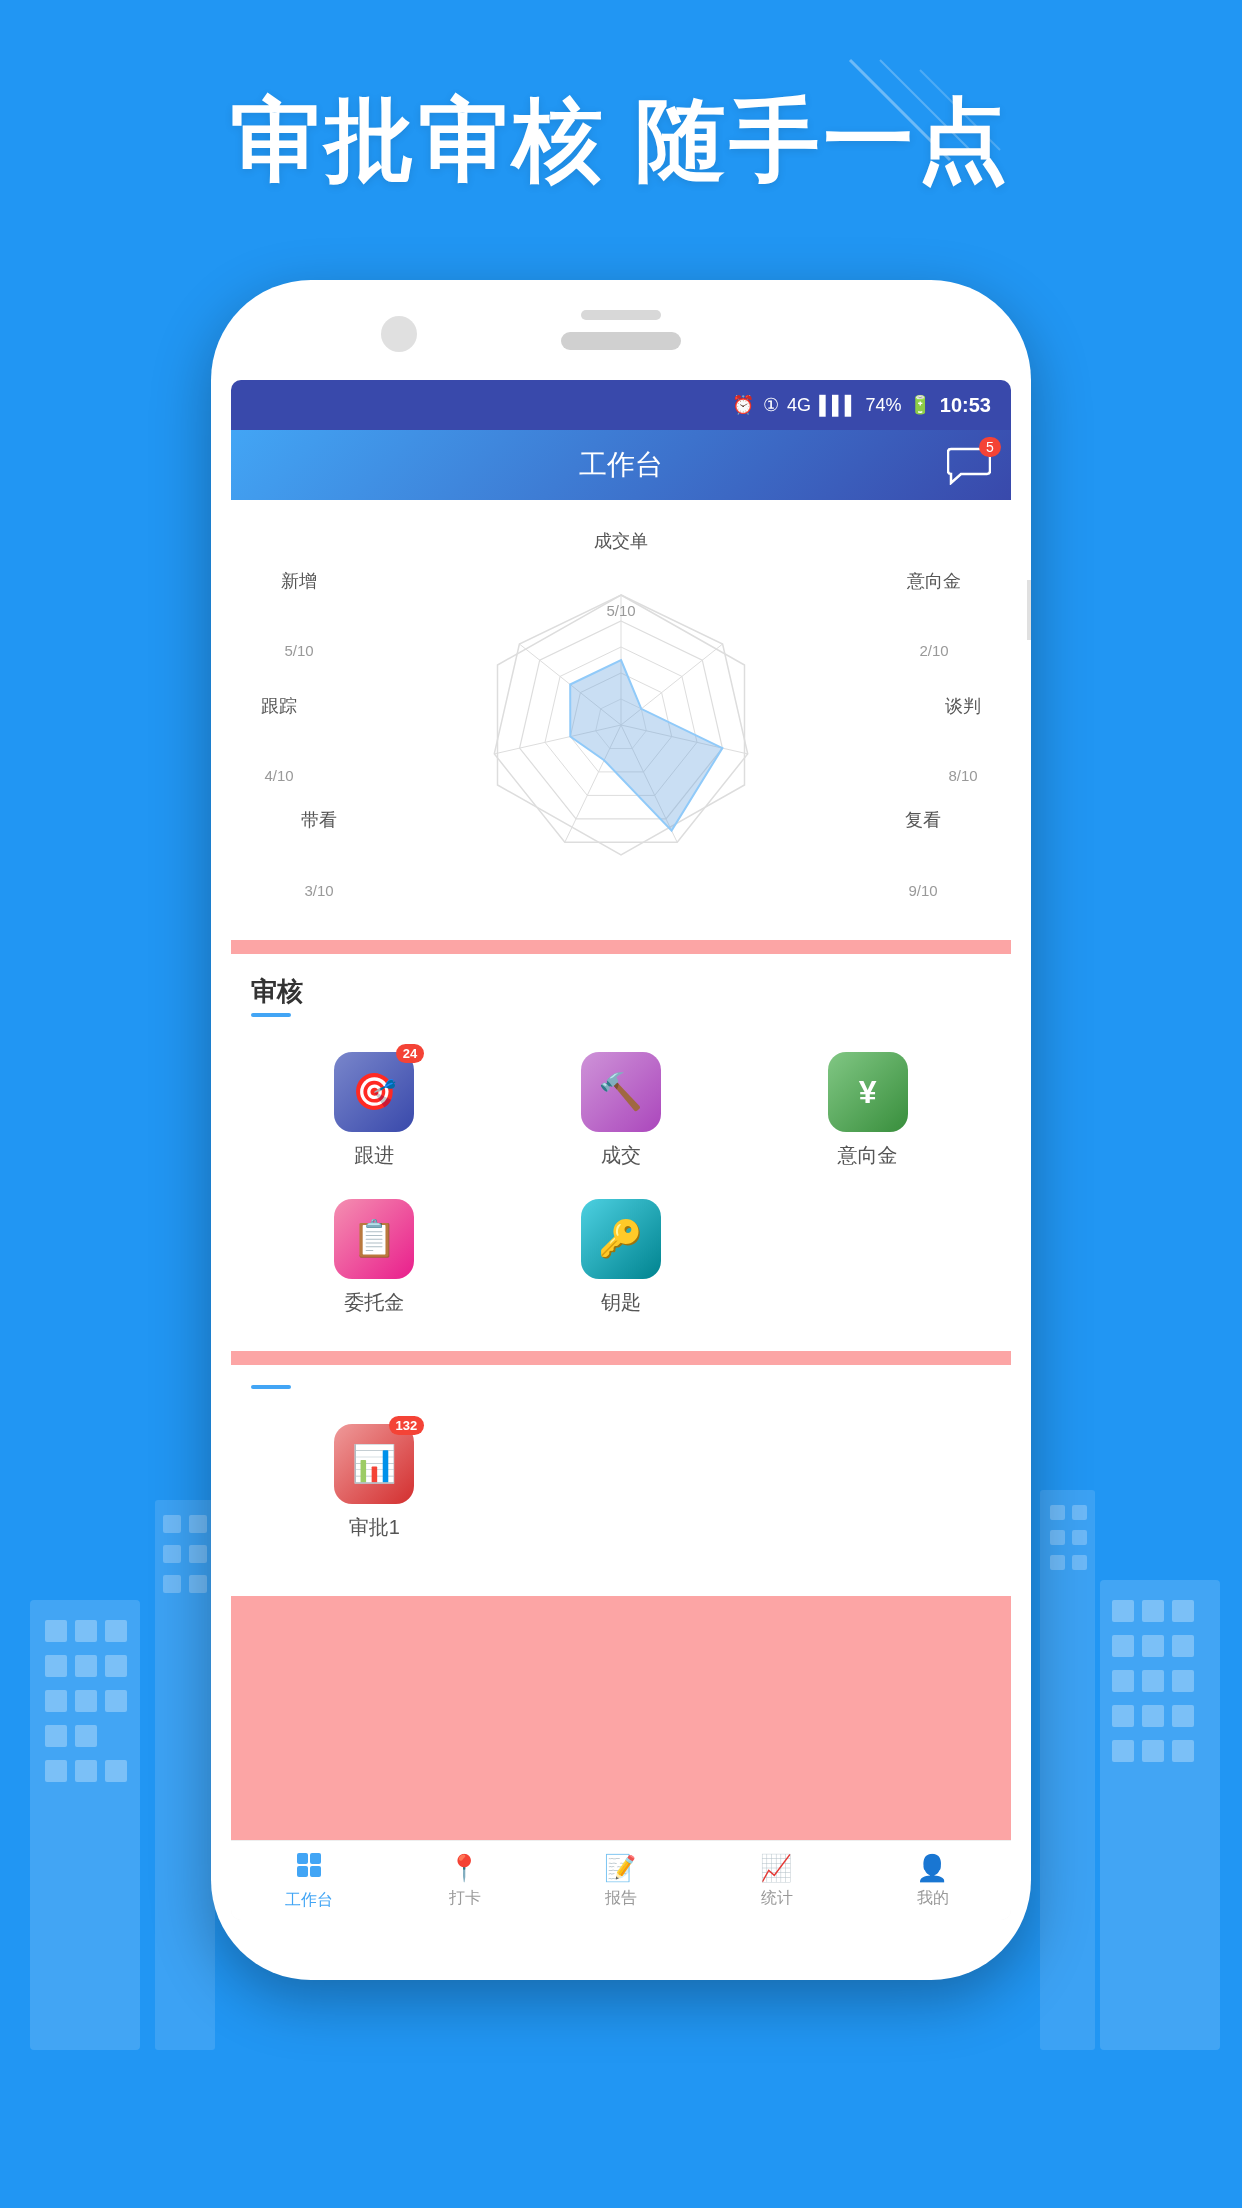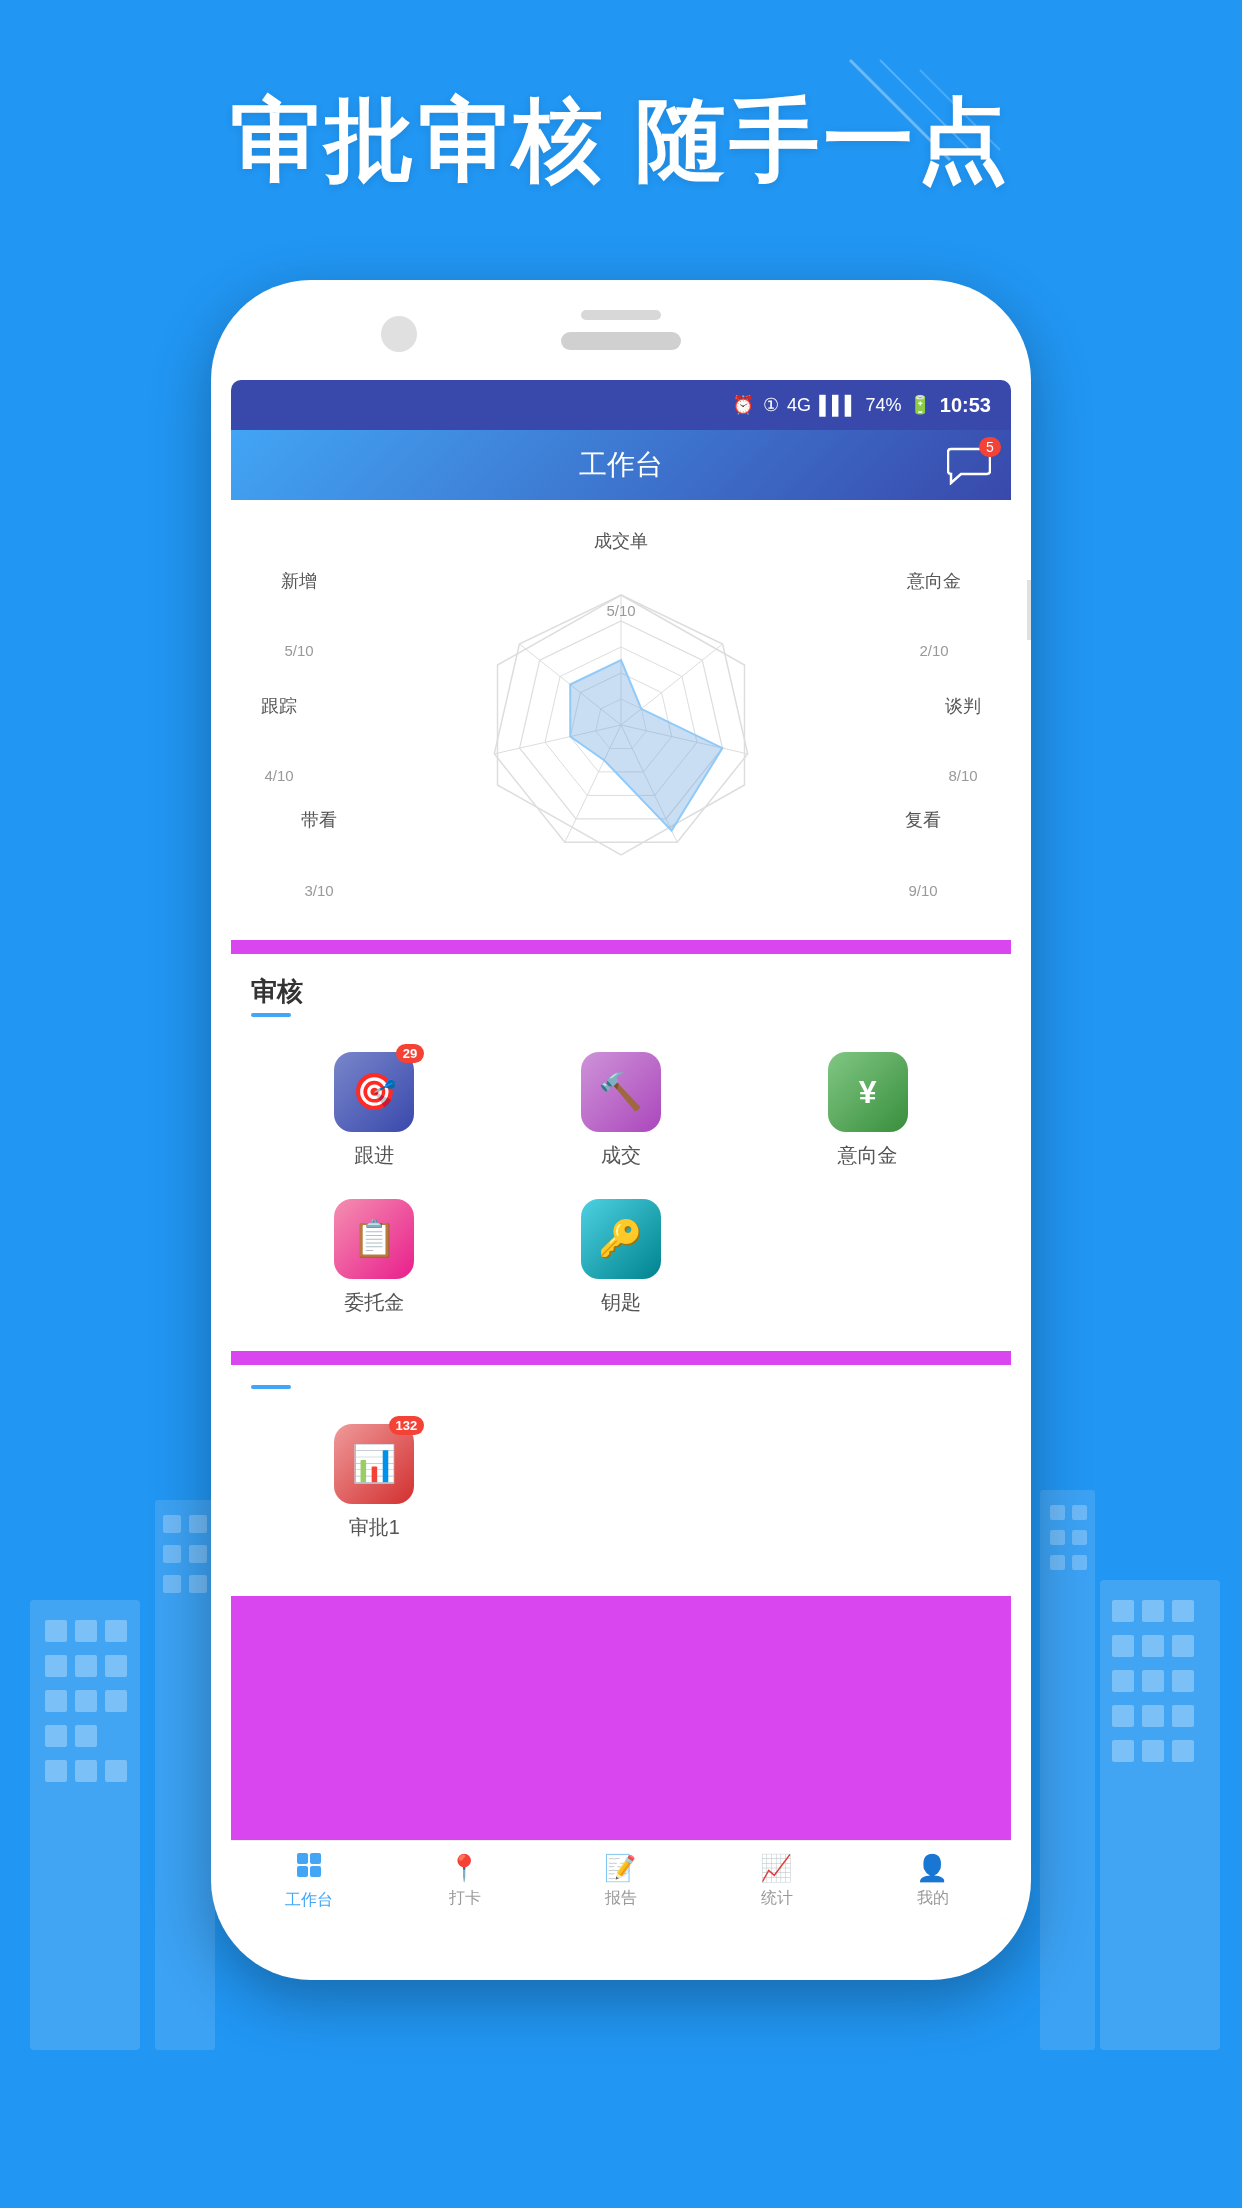--- a/index.html
+++ b/index.html
@@ -162,21 +162,21 @@
       font-size: 14px;
       padding: 2px 6px;
       min-width: 22px;
       text-align: center;
     }
 
     
     .screen-content {
       overflow-y: auto;
       height: calc(100% - 120px - 80px);
-      background: #d946ef;
+      background: #fca5a5;
     }
 
     
     .radar-section {
       background: white;
       padding: 30px 20px;
       position: relative;
     }
 
     .radar-container {
@@ -465,21 +465,21 @@
         </div>
 
         <div class="section">
           <div class="section-title">审核</div>
           <div class="section-line"></div>
           <div class="icon-grid">
 
             <div class="icon-item">
               <div class="icon-box" style="background: linear-gradient(135deg,#7986CB,#3949AB);">
                 <span>🎯</span>
-                <span class="icon-box-badge">29</span>
+                <span class="icon-box-badge">24</span>
               </div>
               <span class="icon-label">跟进</span>
             </div>
 
             <div class="icon-item">
               <div class="icon-box" style="background: linear-gradient(135deg,#CE93D8,#AB47BC);">
                 <span>🔨</span>
               </div>
               <span class="icon-label">成交</span>
             </div>

